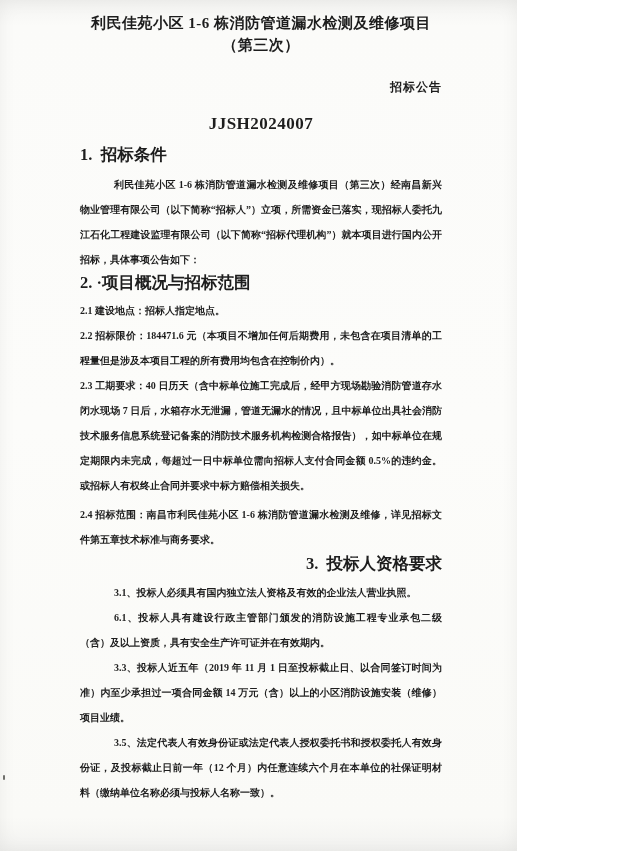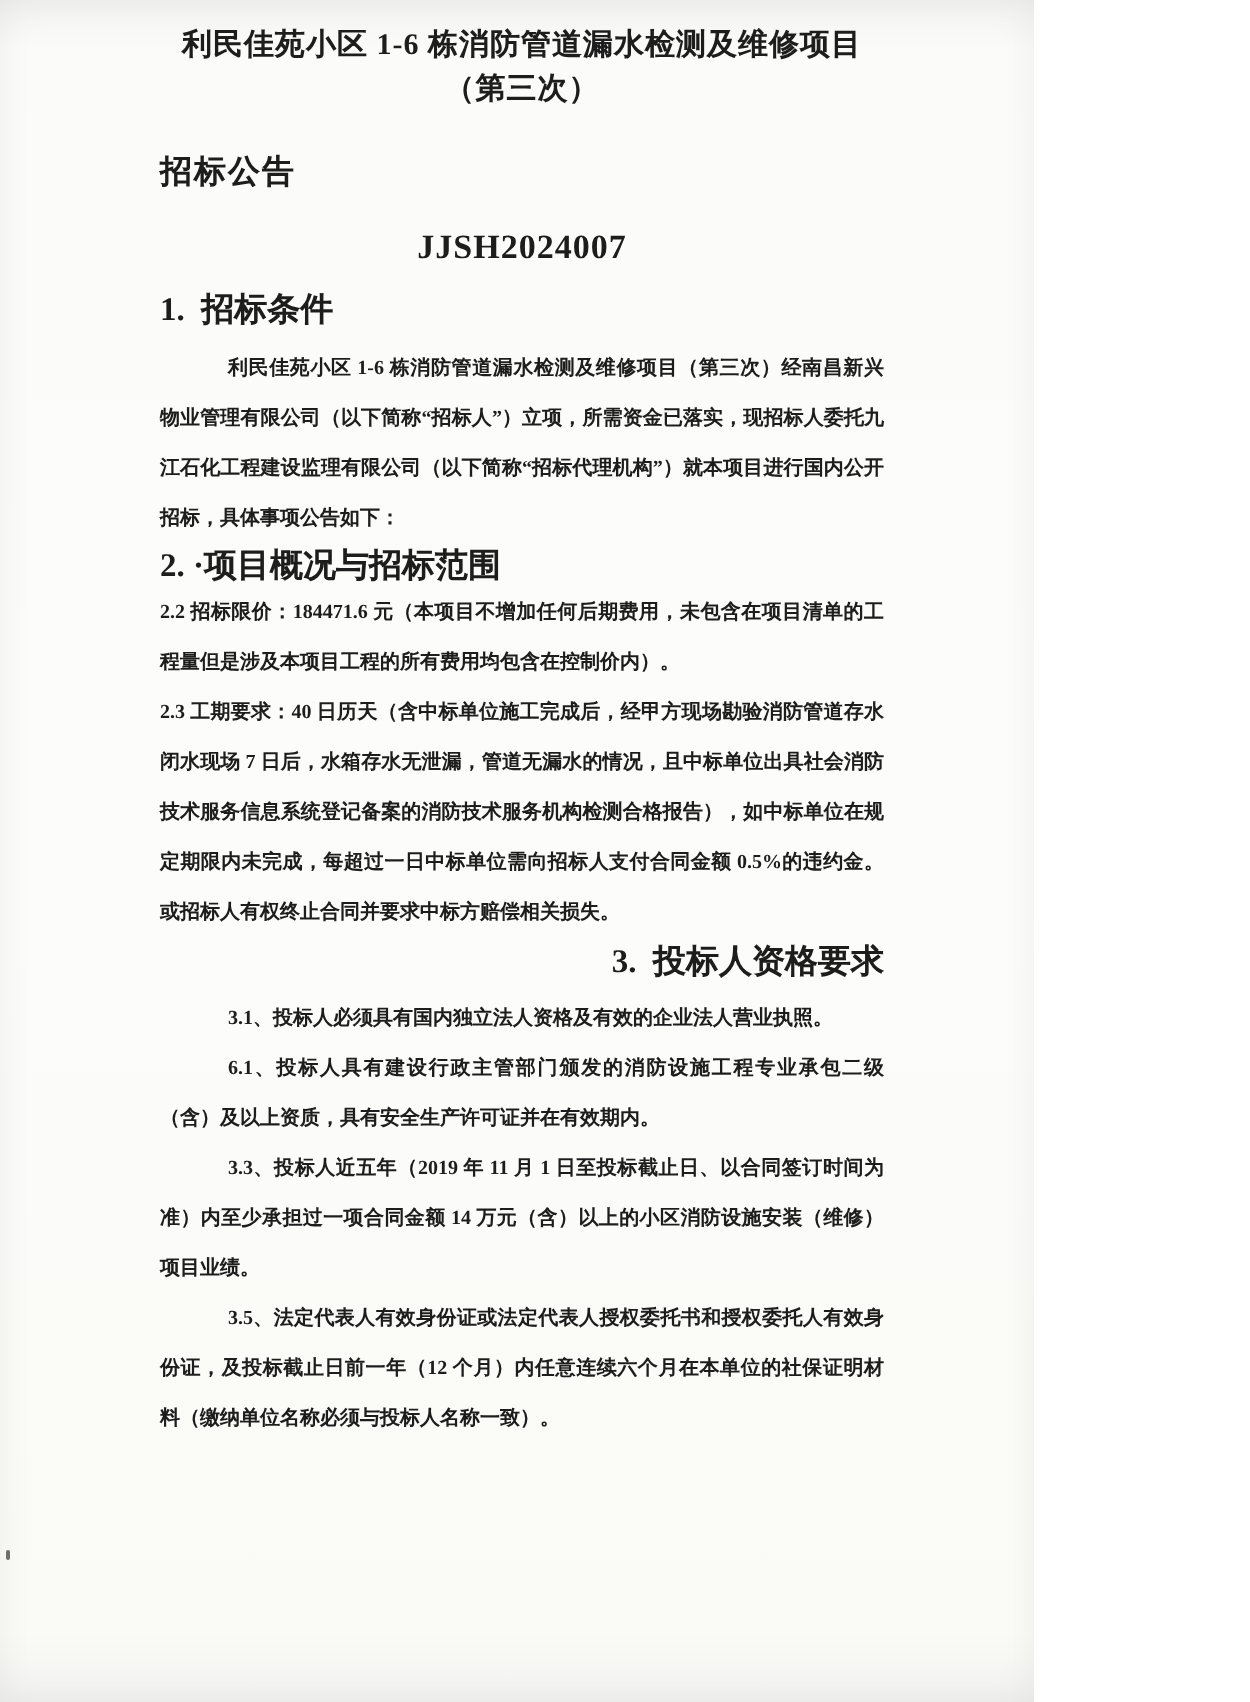--- a/index.html
+++ b/index.html
@@ -18,22 +18,22 @@
     z-index:2;
   }
   .doc-title{
     margin:0;
     font-size:15px;line-height:22px;
     font-weight:700;text-align:center;
     letter-spacing:0.5px;
   }
   .doc-subtitle{
     margin:20px 0 0 0;
-    font-size:16px;line-height:22px;
-    font-weight:700;text-align:left;
+    font-size:12px;line-height:22px;
+    font-weight:700;text-align:right;
     letter-spacing:1px;
   }
   .doc-code{
     margin:16px 0 0 0;
     font-size:17px;line-height:20px;
     font-weight:700;text-align:center;
     letter-spacing:0.5px;
   }
   .sec-heading{
     margin:0;
@@ -93,22 +93,24 @@
     <h2 class="doc-subtitle">招标公告</h2>
     <div class="doc-code">JJSH2024007</div>
 
     <div>
       <h3 class="sec-heading h1">1.  招标条件</h3>
       <p class="body-par indent mt6">利民佳苑小区 1-6 栋消防管道漏水检测及维修项目（第三次）经南昌新兴物业管理有限公司（以下简称“招标人”）立项，所需资金已落实，现招标人委托九江石化工程建设监理有限公司（以下简称“招标代理机构”）就本项目进行国内公开招标，具体事项公告如下：</p>
     </div>
 
     <div>
       <h3 class="sec-heading">2. ·项目概况与招标范围</h3>
+      <p class="body-par mt4">2.1 建设地点：招标人指定地点。</p>
       <p class="body-par">2.2 招标限价：184471.6 元（本项目不增加任何后期费用，未包含在项目清单的工程量但是涉及本项目工程的所有费用均包含在控制价内）。</p>
       <p class="body-par">2.3 工期要求：40 日历天（含中标单位施工完成后，经甲方现场勘验消防管道存水闭水现场 7 日后，水箱存水无泄漏，管道无漏水的情况，且中标单位出具社会消防技术服务信息系统登记备案的消防技术服务机构检测合格报告），如中标单位在规定期限内未完成，每超过一日中标单位需向招标人支付合同金额 0.5%的违约金。或招标人有权终止合同并要求中标方赔偿相关损失。</p>
+      <p class="body-par mt4">2.4 招标范围：南昌市利民佳苑小区 1-6 栋消防管道漏水检测及维修，详见招标文件第五章技术标准与商务要求。</p>
     </div>
 
     <div>
       <h3 class="sec-heading h3">3.  投标人资格要求</h3>
       <p class="body-par indent mt4">3.1、投标人必须具有国内独立法人资格及有效的企业法人营业执照。</p>
       <p class="body-par indent">6.1、投标人具有建设行政主管部门颁发的消防设施工程专业承包二级（含）及以上资质，具有安全生产许可证并在有效期内。</p>
       <p class="body-par indent">3.3、投标人近五年（2019 年 11 月 1 日至投标截止日、以合同签订时间为准）内至少承担过一项合同金额 14 万元（含）以上的小区消防设施安装（维修）项目业绩。</p>
       <p class="body-par indent">3.5、法定代表人有效身份证或法定代表人授权委托书和授权委托人有效身份证，及投标截止日前一年（12 个月）内任意连续六个月在本单位的社保证明材料（缴纳单位名称必须与投标人名称一致）。</p>
     </div>
 

